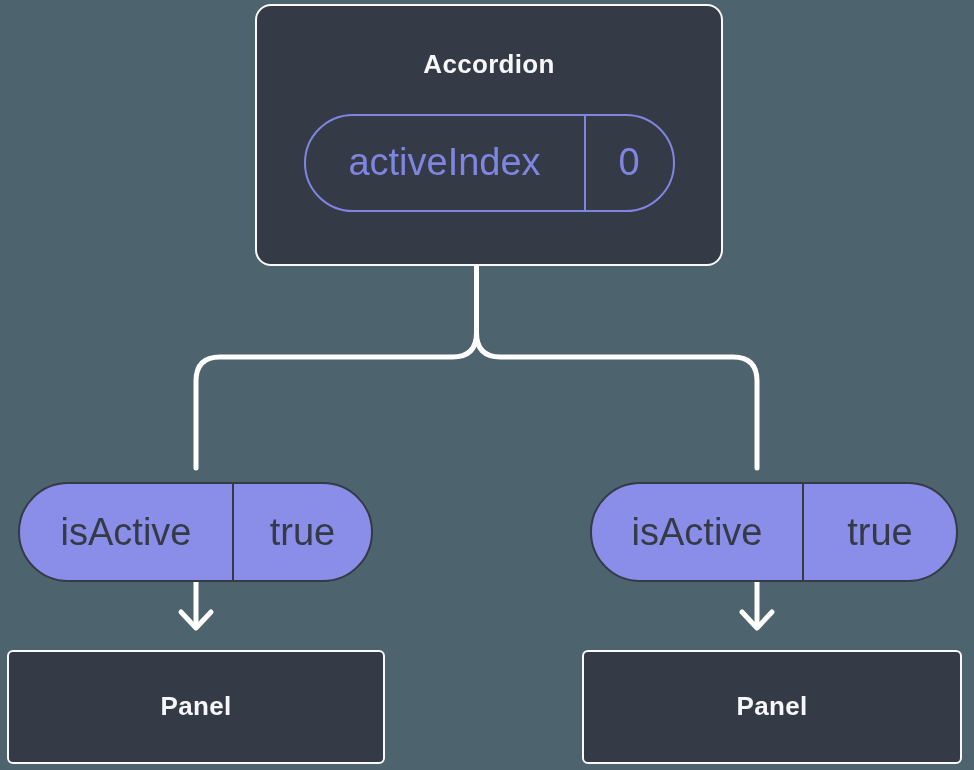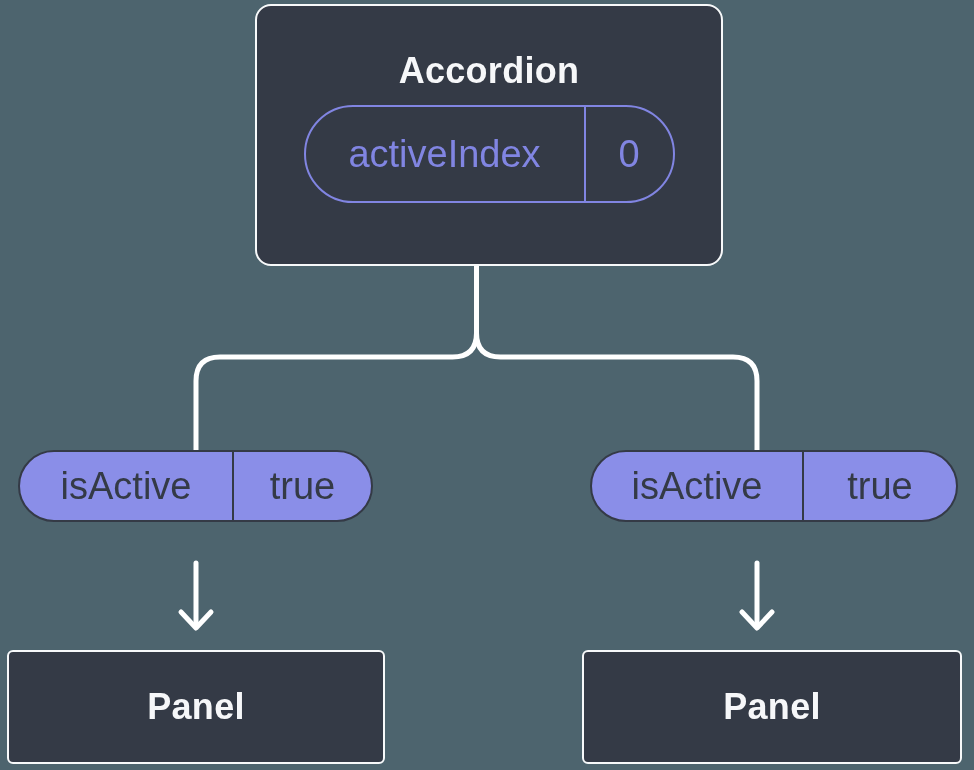--- a/index.html
+++ b/index.html
@@ -36,21 +36,21 @@
     background: var(--node-fill, #343a46);
     border: 2px solid var(--node-border, #f7f9fa);
     border-radius: 16px;
     z-index: 2;
     display: flex;
     flex-direction: column;
     align-items: center;
   }
   .node-title {
     color: var(--title-text, #f6f7f9);
-    font-size: 36px;
+    font-size: 26px;
     font-weight: 600;
     letter-spacing: 0.3px;
     line-height: 1.15;
   }
   .accordion-node {
     left: 255px;
     top: 4px;
     width: 468px;
     height: 262px;
     padding-top: 44px;
@@ -63,38 +63,38 @@
     font-size: 38px;
     font-weight: 400;
   }
   .pill-cell {
     display: flex;
     align-items: center;
     justify-content: center;
     white-space: nowrap;
   }
   .pill-outline {
-    margin-top: 14px;
+    margin-top: 34px;
     width: 371px;
     height: 98px;
     border: 2px solid var(--accent-purple, #8185e2);
     border-radius: 49px;
     color: var(--accent-purple, #8185e2);
   }
   .pill-outline .pill-name {
     width: 278px;
     border-right: 2px solid var(--accent-purple, #8185e2);
   }
   .pill-outline .pill-value {
     flex: 1;
   }
   .pill-filled {
     position: absolute;
-    top: 450px;
-    height: 72px;
+    top: 482px;
+    height: 100px;
     border-radius: 50px;
     background: var(--pill-fill, #8a8ee8);
     border: 2px solid var(--node-fill, #343a46);
     color: var(--pill-text, #343a46);
     z-index: 2;
   }
   .pill-filled .pill-name {
     border-right: 2px solid var(--node-fill, #343a46);
   }
   .pill-filled .pill-value {

